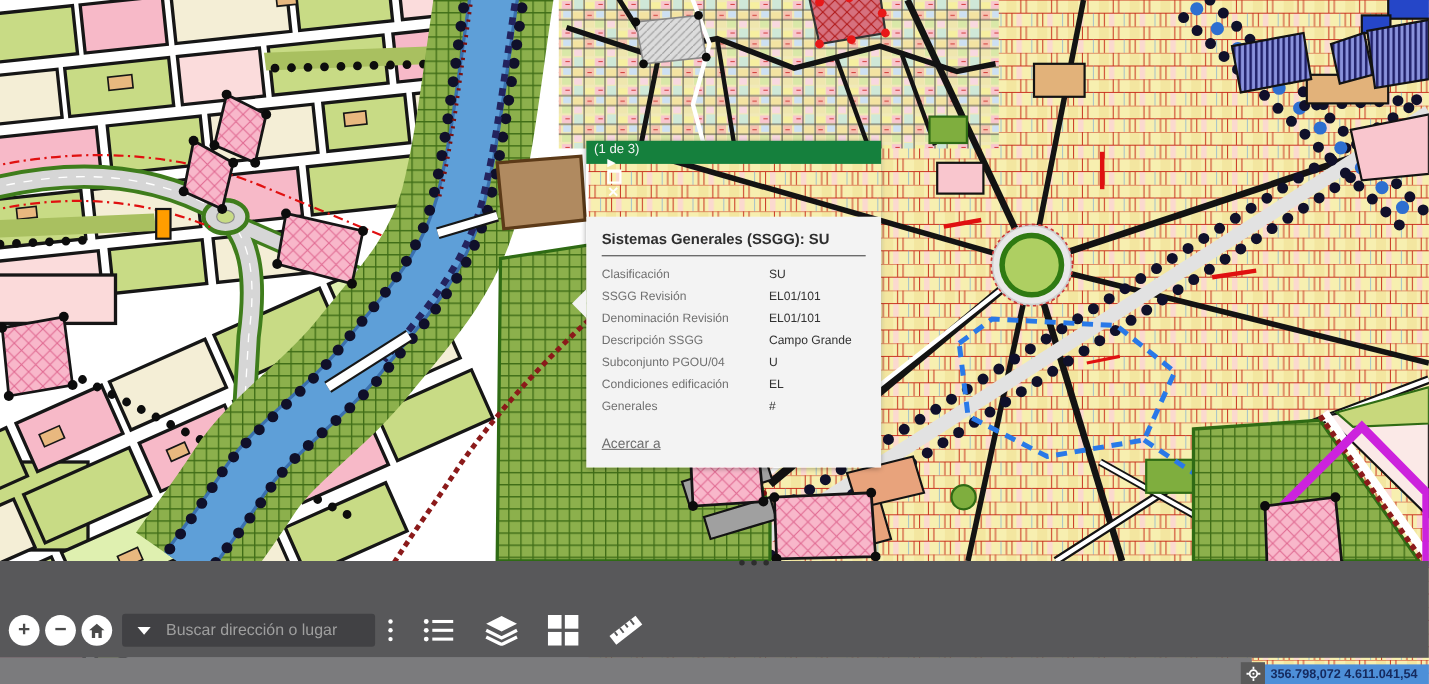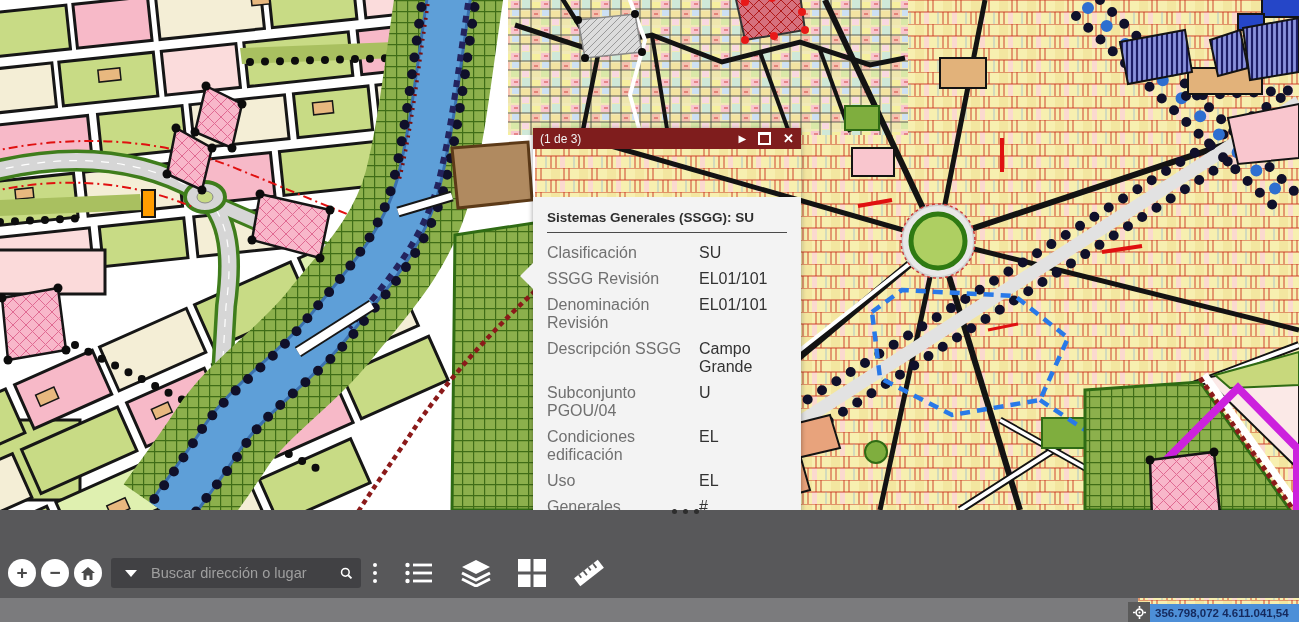--- a/index.html
+++ b/index.html
@@ -14,48 +14,48 @@
   .trees{stroke:#10102a;stroke-width:10;stroke-dasharray:0 17;stroke-linecap:round;fill:none;}
   .dots-s{stroke:#0d0d0d;stroke-width:8;stroke-dasharray:0 15;stroke-linecap:round;fill:none;}
   .bstreet{stroke:#131313;fill:none;}
   .wstreet{stroke:#ffffff;fill:none;}
   
   .popup{position:absolute;left:533px;top:128px;width:268px;z-index:30;
     box-shadow:0 1px 5px rgba(0,0,0,.4);font-family:"Liberation Sans",sans-serif;}
   .popup-pointer{position:absolute;left:-13px;top:135px;width:0;height:0;
     border-top:13px solid transparent;border-bottom:13px solid transparent;
     border-right:13px solid #f3f3f3;}
-  .popup-header{background:#7f1d1d;color:#f2f2f2;height:21px;display:flex;
-    align-items:center;padding:0 7px;font-size:12px;}
+  .popup-header{background:#15803d;color:#f2f2f2;height:21px;display:flex;
+    padding:0 7px;font-size:12px;flex-direction:column;}
   .hdr-spacer{flex:1;}
   .hdr-icon{color:#ffffff;cursor:pointer;margin-left:12px;display:inline-flex;align-items:center;}
   .icon-next{font-size:10px;}
   .icon-max{width:9px;height:8px;border:2px solid #fff;border-top-width:3px;display:inline-block;}
   .icon-close{font-size:13px;font-weight:bold;}
   .popup-body{background:#f3f3f3;padding:11px 14px 13px 14px;margin-top:48px;}
   .popup-title{font-size:13.5px;font-weight:bold;color:#2e2e2e;padding:2px 0 7px 0;}
   .rule{border-top:1px solid #4a4a4a;margin:0 0 7px 0;}
-  .fld-table{border-collapse:collapse;width:100%;font-size:16px;}
+  .fld-table{border-collapse:collapse;width:100%;font-size:11px;}
   .fld-table td{padding:4px 0;vertical-align:top;}
   .fld-label{color:#707070;width:152px;}
   .fld-value{color:#323232;}
   .zoomto{display:inline-block;margin-top:16px;font-size:12.5px;color:#6e6e6e;
     text-decoration:underline;cursor:pointer;}
   
   .bottom-bar{position:absolute;left:0;top:510px;width:1299px;height:88px;
     background:#58585a;z-index:40;}
   .drag-dots{position:absolute;left:672px;top:-1px;display:flex;gap:6px;cursor:pointer;}
   .drag-dots i{width:5px;height:5px;border-radius:50%;background:#2d2d2d;}
   .bar-title{position:absolute;left:10px;top:5px;font-size:27px;font-weight:300;
     color:#dcdcdc;letter-spacing:.5px;white-space:nowrap;}
   .toolbar{position:absolute;left:8px;top:48px;display:flex;align-items:center;}
   .round-btn{width:28px;height:28px;border-radius:50%;background:#ffffff;border:none;
     color:#4a4a4a;font-size:19px;font-weight:bold;line-height:26px;text-align:center;
     cursor:pointer;margin-right:5px;padding:0;display:flex;align-items:center;justify-content:center;}
-  .searchbox{width:250px;height:30px;background:#414144;border-radius:3px;margin-left:4px;
+  .searchbox{width:230px;height:30px;background:#414144;border-radius:3px;margin-left:4px;
     display:flex;align-items:center;padding:0 8px;box-sizing:border-box;}
   .caret{width:0;height:0;border-left:6px solid transparent;border-right:6px solid transparent;
     border-top:7px solid #ffffff;margin:0 12px 0 6px;cursor:pointer;}
   .searchbox input{flex:1;background:transparent;border:none;outline:none;color:#cfcfcf;
     font-size:14.5px;font-family:"Liberation Sans",sans-serif;}
   .searchbox input::placeholder{color:#9f9f9f;}
   .kebab{display:flex;flex-direction:column;gap:4px;margin:0 14px 0 12px;cursor:pointer;}
   .kebab i{width:4px;height:4px;border-radius:50%;background:#ffffff;}
   .tool-icon{margin:0 13px;cursor:pointer;display:inline-flex;}
   
@@ -401,24 +401,20 @@
           </tr>
         <tr>
             <td class="fld-label">Subconjunto PGOU/04</td>
             <td class="fld-value">U</td>
           </tr>
         <tr>
             <td class="fld-label">Condiciones edificación</td>
             <td class="fld-value">EL</td>
           </tr>
         <tr>
-            <td class="fld-label">Uso</td>
-            <td class="fld-value">EL</td>
-          </tr>
-        <tr>
             <td class="fld-label">Generales</td>
             <td class="fld-value">#</td>
           </tr>
       </tbody>
     </table>
     <a class="zoomto">Acercar a</a>
   </div>
 </div>
 
 <div class="bottom-bar">

